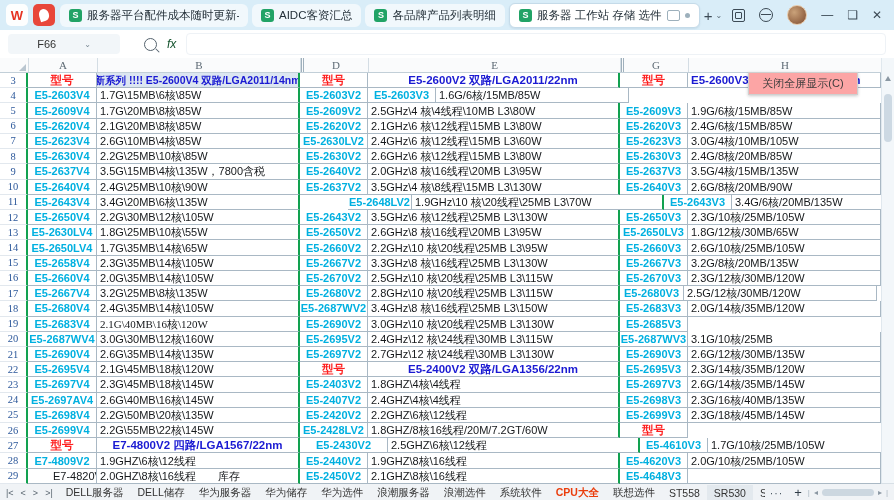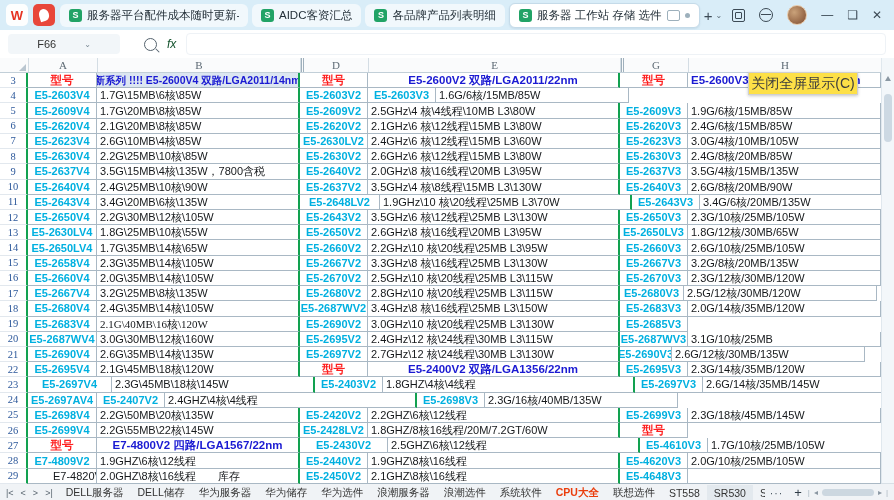--- a/index.html
+++ b/index.html
@@ -55,21 +55,21 @@
   .st-m{color:#00b0e0;font-weight:600;justify-content:center;}
   .st-k{color:#15181b;justify-content:center;}
   .st-l{color:#fe2020;font-weight:bold;justify-content:center;font-size:11.5px;}
   .st-h{color:#1a1ad2;font-weight:bold;justify-content:center;font-size:11.5px;}
   .st-hl{color:#1a1ad2;font-weight:bold;justify-content:flex-start;font-size:11.5px;}
   .st-hb{color:#1a1ad2;font-weight:bold;justify-content:center;font-size:10.5px;background:#dce6f1;}
   .st-s{color:#15181b;justify-content:flex-start;}
   .st-e{justify-content:flex-start;}
 
   
-  .tooltip{position:absolute;left:748px;top:14px;width:108px;height:21px;background:#fde047;border:1px solid #cfcfcf;box-shadow:0 1px 3px rgba(0,0,0,.22);font-size:14px;color:#3d3d3d;display:flex;align-items:center;justify-content:center;z-index:9;}
+  .tooltip{position:absolute;left:748px;top:14px;width:108px;height:21px;background:#fca5a5;border:1px solid #cfcfcf;box-shadow:0 1px 3px rgba(0,0,0,.22);font-size:11px;color:#3d3d3d;display:flex;align-items:center;justify-content:center;z-index:9;}
 
   
   .vscroll{position:absolute;right:0;top:0;bottom:0;width:13px;background:#f3f7fa;border-left:1px solid #e0e8ee;box-sizing:border-box;z-index:8;}
   .vs-up{position:absolute;top:18px;left:3px;width:0;height:0;border-left:3.5px solid transparent;border-right:3.5px solid transparent;border-bottom:5px solid #8b98a3;}
   .vs-thumb{position:absolute;top:36px;left:2px;width:8px;height:48px;background:#cdd9e3;border-radius:5px;}
 
   
   .sheetbar{height:17px;background:#f0f3f6;border-top:1px solid #d8e0e6;display:flex;align-items:center;font-size:10.5px;color:#333;flex:none;padding:0 4px;}
   .nav{display:flex;align-items:center;gap:7px;color:#5a6670;font-size:9px;margin:0 6px 0 2px;flex:none;}
   .nav span{cursor:default;}
@@ -218,21 +218,21 @@
           <div class="cell ci-1 st-s" style="width: 203px;">2.4G\25MB\10核\90W</div>
           <div class="cell ci-2 st-m" style="width: 68px;">E5-2637V2</div>
           <div class="cell ci-3 st-s" style="width: 252px;">3.5GHz\4 核\8线程\15MB L3\130W</div>
           <div class="cell ci-4 st-m" style="width: 68px;">E5-2640V3</div>
           <div class="cell ci-5 st-s" style="width: 193px;">2.6G/8核/20MB/90W</div>
         </div>
         <div class="srow">
           <div class="rownum">11</div>
           <div class="cell ci-0 st-m" style="width: 69px;">E5-2643V4</div>
           <div class="cell ci-1 st-s" style="width: 203px;">3.4G\20MB\6核\135W</div>
-          <div class="cell ci-2 st-m" style="width: 80px;">E5-2648LV2</div>
+          <div class="cell ci-2 st-m" style="width: 64px; margin-left: 48px;">E5-2648LV2</div>
           <div class="cell ci-3 st-s" style="width: 252px;">1.9GHz\10 核\20线程\25MB L3\70W</div>
           <div class="cell ci-4 st-m" style="width: 68px;">E5-2643V3</div>
           <div class="cell ci-5 st-s" style="width: 193px;">3.4G/6核/20MB/135W</div>
         </div>
         <div class="srow">
           <div class="rownum">12</div>
           <div class="cell ci-0 st-m" style="width: 69px;">E5-2650V4</div>
           <div class="cell ci-1 st-s" style="width: 203px;">2.2G\30MB\12核\105W</div>
           <div class="cell ci-2 st-m" style="width: 68px;">E5-2643V2</div>
           <div class="cell ci-3 st-s" style="width: 252px;">3.5GHz\6 核\12线程\25MB L3\130W</div>
@@ -309,44 +309,45 @@
           <div class="cell ci-3 st-s" style="width: 252px;">2.4GHz\12 核\24线程\30MB L3\115W</div>
           <div class="cell ci-4 st-m" style="width: 68px;">E5-2687WV3</div>
           <div class="cell ci-5 st-s" style="width: 193px;">3.1G/10核/25MB</div>
         </div>
         <div class="srow">
           <div class="rownum">21</div>
           <div class="cell ci-0 st-m" style="width: 69px;">E5-2690V4</div>
           <div class="cell ci-1 st-s" style="width: 203px;">2.6G\35MB\14核\135W</div>
           <div class="cell ci-2 st-m" style="width: 68px;">E5-2697V2</div>
           <div class="cell ci-3 st-s" style="width: 252px;">2.7GHz\12 核\24线程\30MB L3\130W</div>
-          <div class="cell ci-4 st-m" style="width: 52px;">E5-2690V3</div>
+          <div class="cell ci-4 st-m" style="width: 68px;">E5-2690V3</div>
           <div class="cell ci-5 st-s" style="width: 193px;">2.6G/12核/30MB/135W</div>
         </div>
         <div class="srow">
           <div class="rownum">22</div>
           <div class="cell ci-0 st-m" style="width: 69px;">E5-2695V4</div>
           <div class="cell ci-1 st-s" style="width: 203px;">2.1G\45MB\18核\120W</div>
           <div class="cell ci-2 st-l" style="width: 68px;">型号</div>
           <div class="cell ci-3 st-h" style="width: 252px;">E5-2400V2 双路/LGA1356/22nm</div>
           <div class="cell ci-4 st-m" style="width: 68px;">E5-2695V3</div>
           <div class="cell ci-5 st-s" style="width: 193px;">2.3G/14核/35MB/120W</div>
         </div>
         <div class="srow">
           <div class="rownum">23</div>
-          <div class="cell ci-0 st-m" style="width: 84px;">E5-2697V4</div>
+          <div class="cell ci-0 st-m" style="width: 69px;">E5-2697V4</div>
           <div class="cell ci-1 st-s" style="width: 203px;">2.3G\45MB\18核\145W</div>
           <div class="cell ci-2 st-m" style="width: 68px;">E5-2403V2</div>
           <div class="cell ci-3 st-s" style="width: 252px;">1.8GHZ\4核\4线程</div>
           <div class="cell ci-4 st-m" style="width: 68px;">E5-2697V3</div>
           <div class="cell ci-5 st-s" style="width: 193px;">2.6G/14核/35MB/145W</div>
         </div>
         <div class="srow">
           <div class="rownum">24</div>
           <div class="cell ci-0 st-m" style="width: 69px;">E5-2697AV4</div>
+          <div class="cell ci-1 st-s" style="width: 203px;">2.6G\40MB\16核\145W</div>
           <div class="cell ci-2 st-m" style="width: 68px;">E5-2407V2</div>
           <div class="cell ci-3 st-s" style="width: 252px;">2.4GHZ\4核\4线程</div>
           <div class="cell ci-4 st-m" style="width: 68px;">E5-2698V3</div>
           <div class="cell ci-5 st-s" style="width: 193px;">2.3G/16核/40MB/135W</div>
         </div>
         <div class="srow">
           <div class="rownum">25</div>
           <div class="cell ci-0 st-m" style="width: 69px;">E5-2698V4</div>
           <div class="cell ci-1 st-s" style="width: 203px;">2.2G\50MB\20核\135W</div>
           <div class="cell ci-2 st-m" style="width: 68px;">E5-2420V2</div>

